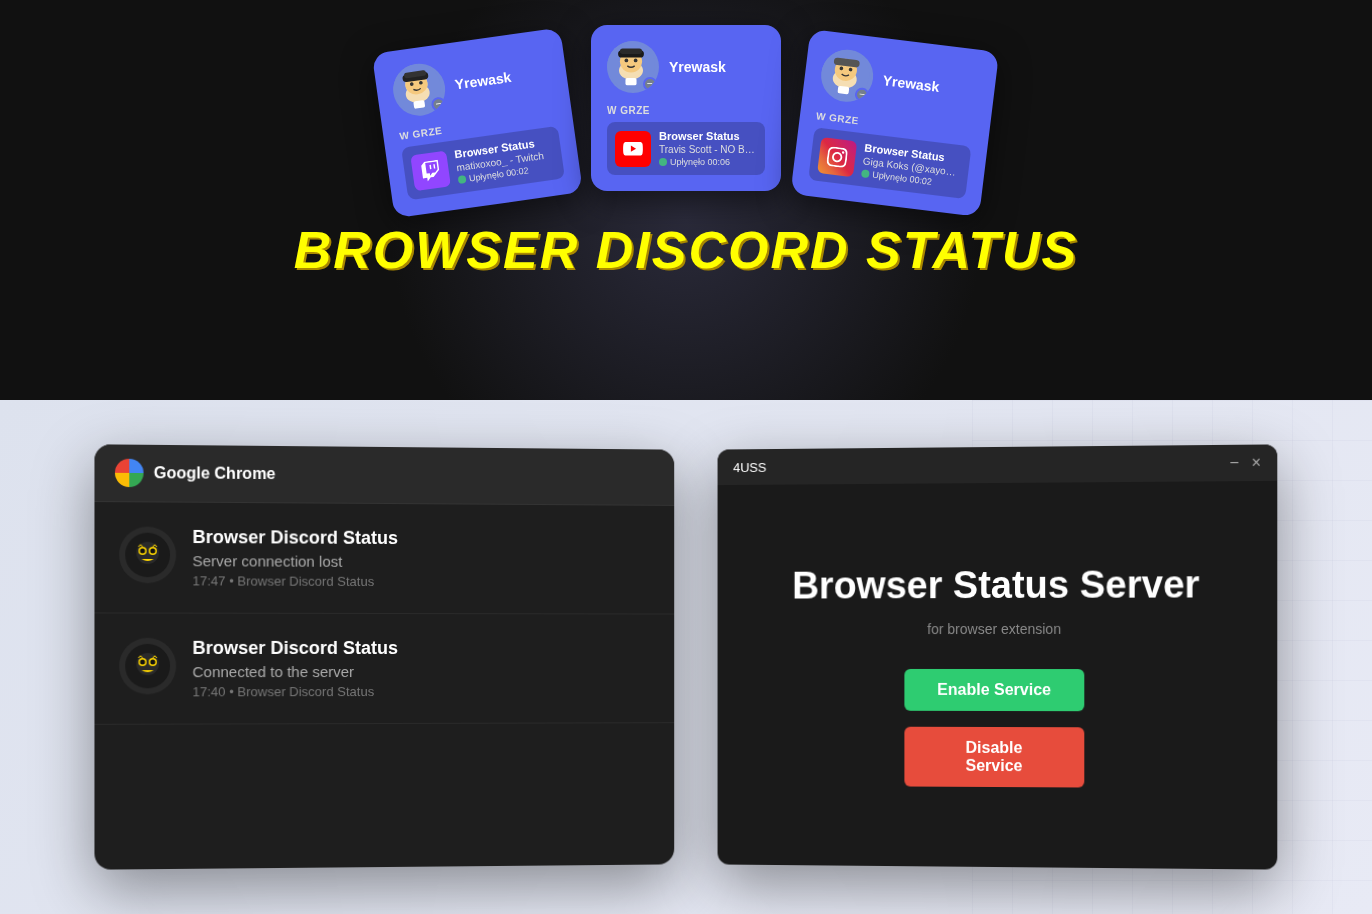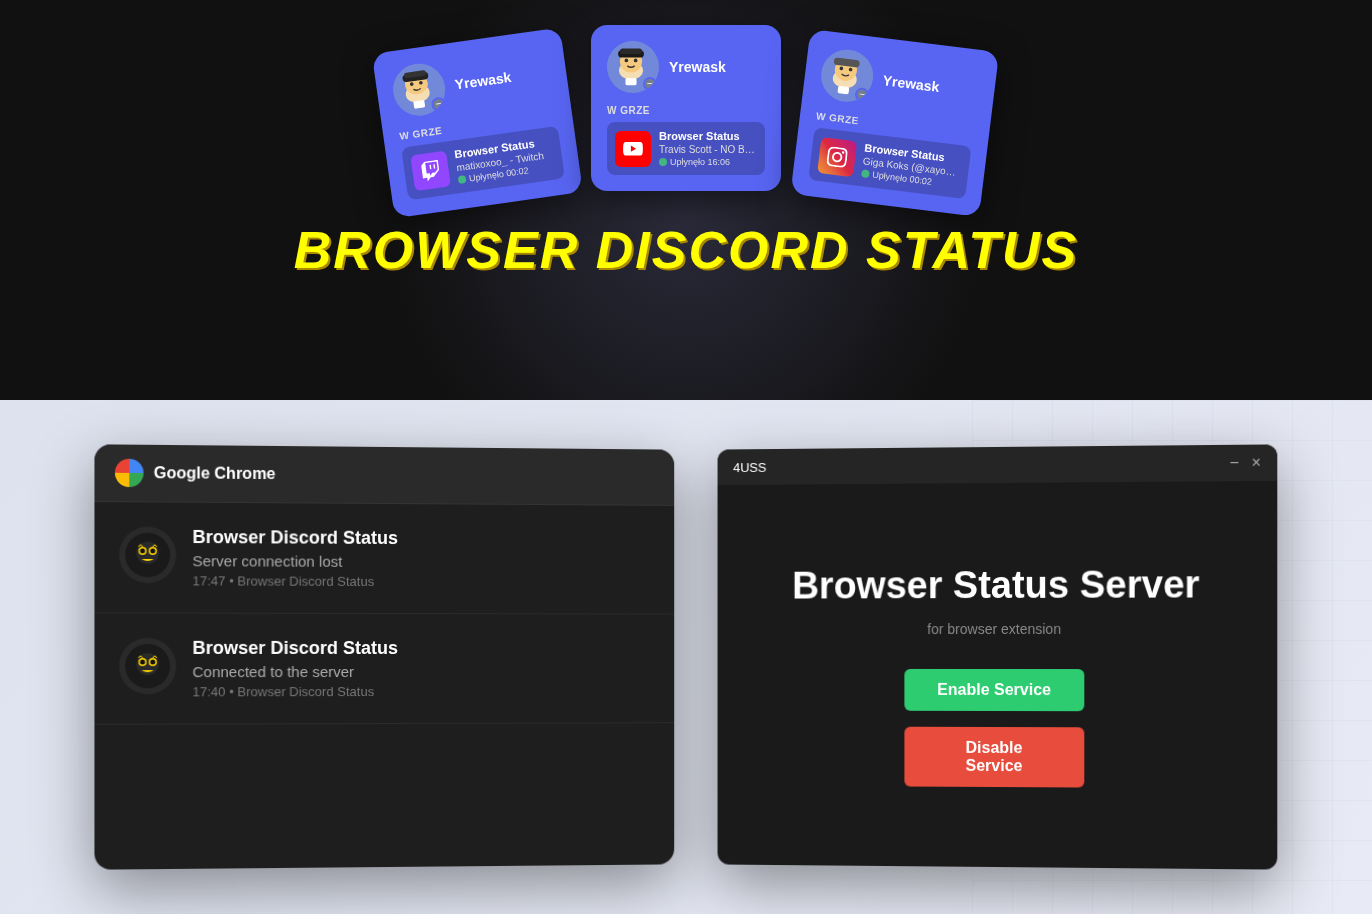--- a/index.html
+++ b/index.html
@@ -468,21 +468,21 @@
         <div class="activity-icon youtube-icon">
           <svg width="20" height="14" viewBox="0 0 24 17" fill="white">
             <path d="M23.495 2.205a3.024 3.024 0 0 0-2.128-2.14C19.505 0 12 0 12 0S4.495 0 2.633.065a3.024 3.024 0 0 0-2.128 2.14C0 4.066 0 8.25 0 8.25s0 4.184.505 6.045a3.024 3.024 0 0 0 2.128 2.14C4.495 16.5 12 16.5 12 16.5s7.505 0 9.367-.065a3.024 3.024 0 0 0 2.128-2.14C24 12.434 24 8.25 24 8.25s0-4.184-.505-6.045zm-14.07 9.775V4.27l6.27 3.855-6.27 3.855z"></path>
           </svg>
         </div>
         <div class="activity-info">
           <div class="activity-title">Browser Status</div>
           <div class="activity-subtitle">Travis Scott - NO BYST...</div>
           <div class="activity-time">
             <div class="time-dot"></div>
-            <span>Upłynęło 16:06</span>
+            <span>Upłynęło 00:06</span>
           </div>
         </div>
       </div>
     </div>
 
     <div class="discord-card">
       <div class="card-avatar-row">
         <div class="card-avatar">
           <svg class="avatar-character" viewBox="0 0 52 52" xmlns="http://www.w3.org/2000/svg">
             <circle cx="26" cy="26" r="26" fill="#7289da"></circle>

